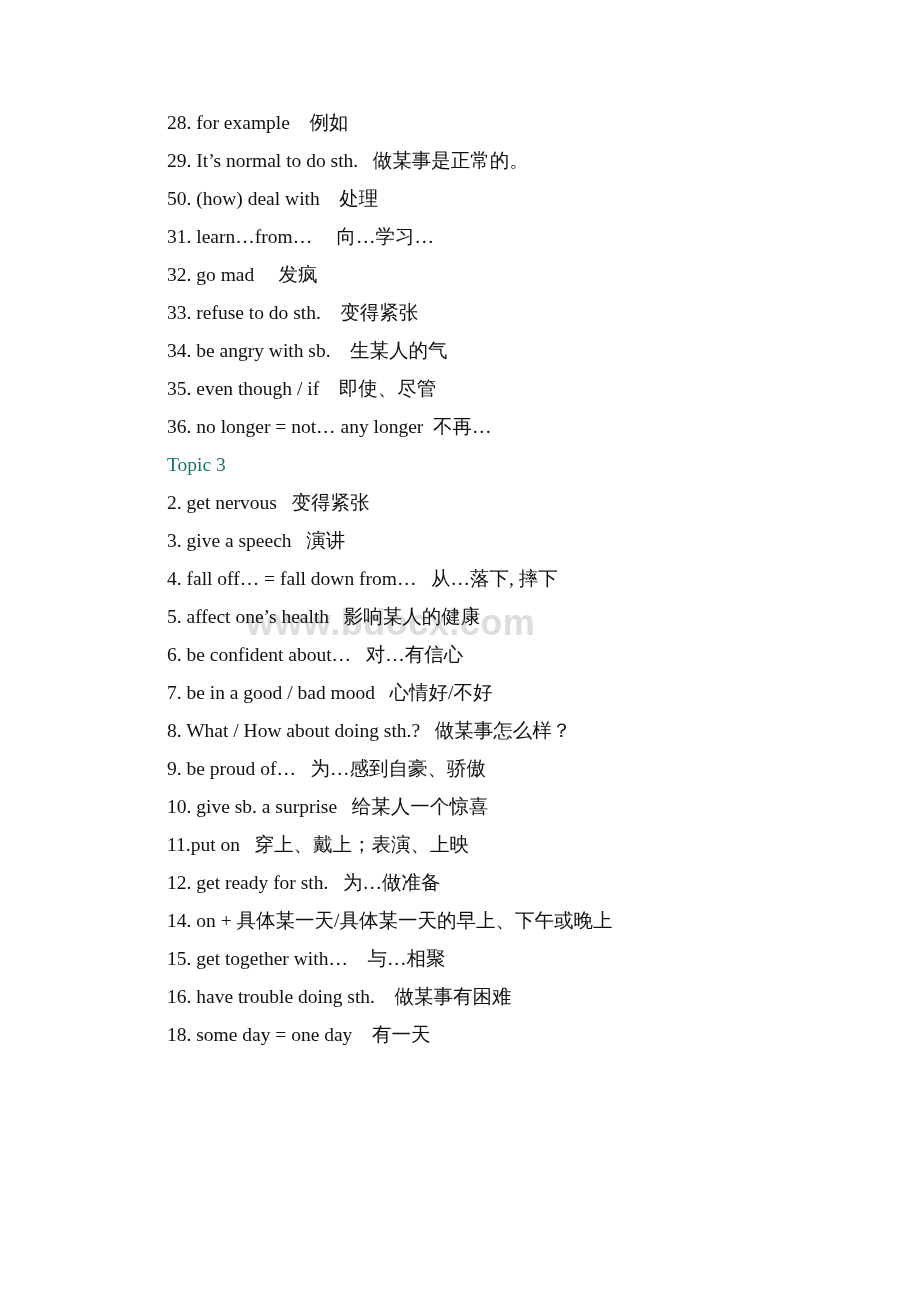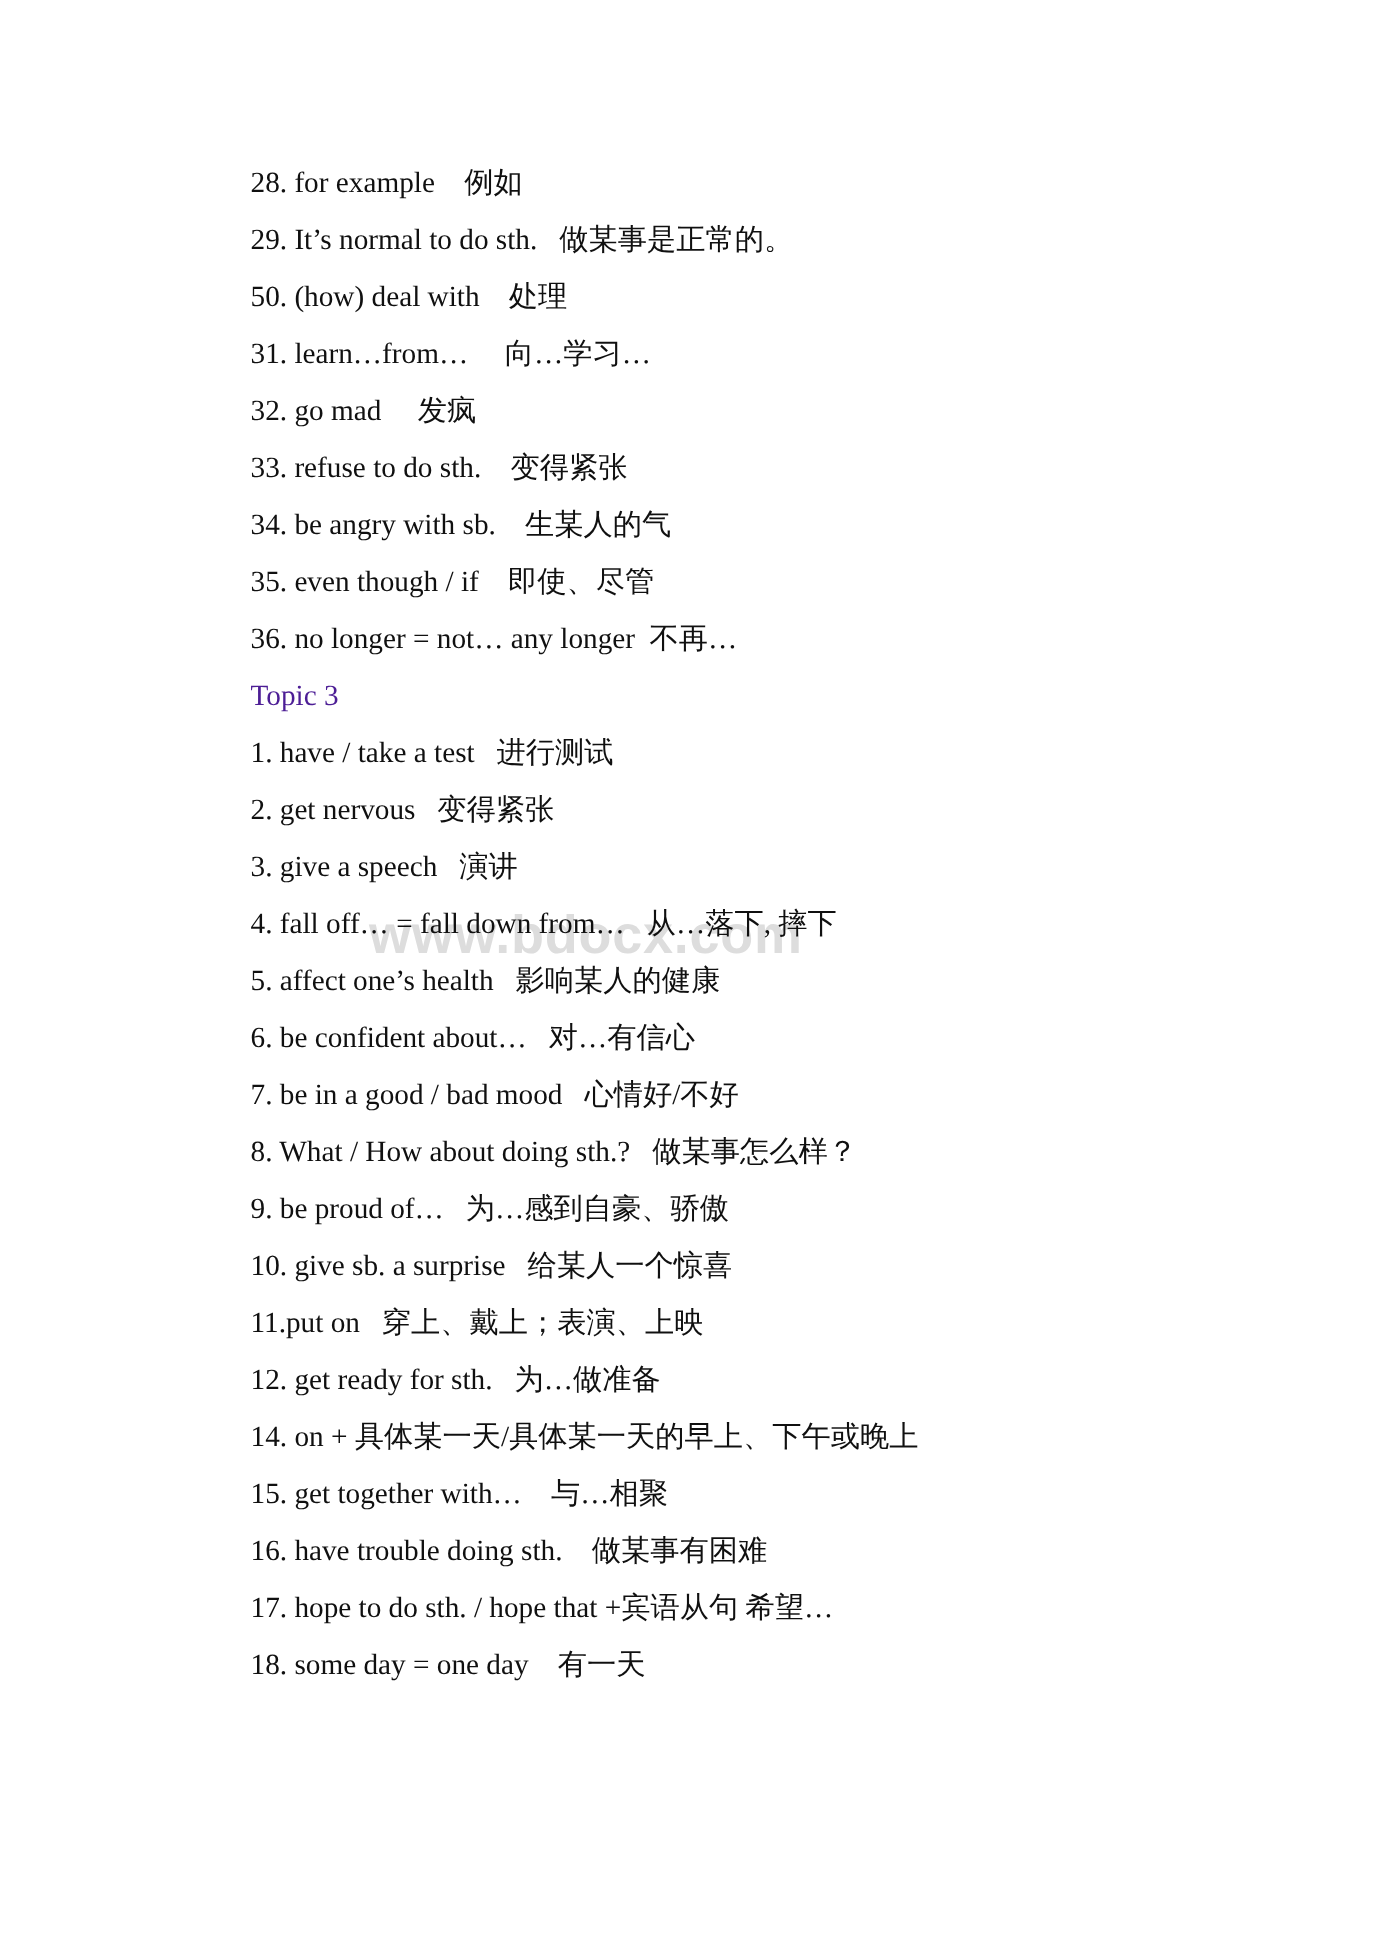--- a/index.html
+++ b/index.html
@@ -46,21 +46,21 @@
     line-height: 38px;
     height: 38px;
     white-space: pre;
     color: #101010;
   }
   .heading {
     font-size: 19.5px;
     line-height: 38px;
     height: 38px;
     white-space: pre;
-    color: #4c1d95;
+    color: #0f766e;
   }
   .en { }
   .gap { }
   .cn { }
 </style>
 </head>
 <body>
 
 <div id="page" style="background: rgb(255, 255, 255);">
 
@@ -70,32 +70,30 @@
       <div class="line"><span>28.</span> <span class="en">for example</span><span class="gap">    </span><span class="cn">例如</span></div>
       <div class="line"><span>29.</span> <span class="en">It’s normal to do sth.</span><span class="gap">   </span><span class="cn">做某事是正常的。</span></div>
       <div class="line"><span>50.</span> <span class="en">(how) deal with</span><span class="gap">    </span><span class="cn">处理</span></div>
       <div class="line"><span>31.</span> <span class="en">learn…from…</span><span class="gap">     </span><span class="cn">向…学习…</span></div>
       <div class="line"><span>32.</span> <span class="en">go mad</span><span class="gap">     </span><span class="cn">发疯</span></div>
       <div class="line"><span>33.</span> <span class="en">refuse to do sth.</span><span class="gap">    </span><span class="cn">变得紧张</span></div>
       <div class="line"><span>34.</span> <span class="en">be angry with sb.</span><span class="gap">    </span><span class="cn">生某人的气</span></div>
       <div class="line"><span>35.</span> <span class="en">even though / if</span><span class="gap">    </span><span class="cn">即使、尽管</span></div>
       <div class="line"><span>36.</span> <span class="en">no longer = not… any longer</span><span class="gap">  </span><span class="cn">不再…</span></div>
       <div class="heading">Topic 3</div>
-      <div class="line"><span>1.</span> <span class="en">have / take a test</span><span class="gap">   </span><span class="cn">进行测试</span></div>
       <div class="line"><span>2.</span> <span class="en">get nervous</span><span class="gap">   </span><span class="cn">变得紧张</span></div>
       <div class="line"><span>3.</span> <span class="en">give a speech</span><span class="gap">   </span><span class="cn">演讲</span></div>
       <div class="line"><span>4.</span> <span class="en">fall off… = fall down from…</span><span class="gap">   </span><span class="cn">从…落下, 摔下</span></div>
       <div class="line"><span>5.</span> <span class="en">affect one’s health</span><span class="gap">   </span><span class="cn">影响某人的健康</span></div>
       <div class="line"><span>6.</span> <span class="en">be confident about…</span><span class="gap">   </span><span class="cn">对…有信心</span></div>
       <div class="line"><span>7.</span> <span class="en">be in a good / bad mood</span><span class="gap">   </span><span class="cn">心情好/不好</span></div>
       <div class="line"><span>8.</span> <span class="en">What / How about doing sth.?</span><span class="gap">   </span><span class="cn">做某事怎么样？</span></div>
       <div class="line"><span>9.</span> <span class="en">be proud of…</span><span class="gap">   </span><span class="cn">为…感到自豪、骄傲</span></div>
       <div class="line"><span>10.</span> <span class="en">give sb. a surprise</span><span class="gap">   </span><span class="cn">给某人一个惊喜</span></div>
       <div class="line"><span>11.</span><span class="en">put on</span><span class="gap">   </span><span class="cn">穿上、戴上；表演、上映</span></div>
       <div class="line"><span>12.</span> <span class="en">get ready for sth.</span><span class="gap">   </span><span class="cn">为…做准备</span></div>
       <div class="line"><span>14.</span> <span class="en">on + 具体某一天/具体某一天的早上、下午或晚上</span><span class="gap"></span><span class="cn"></span></div>
       <div class="line"><span>15.</span> <span class="en">get together with…</span><span class="gap">    </span><span class="cn">与…相聚</span></div>
       <div class="line"><span>16.</span> <span class="en">have trouble doing sth.</span><span class="gap">    </span><span class="cn">做某事有困难</span></div>
-      <div class="line"><span>17.</span> <span class="en">hope to do sth. / hope that +宾语从句</span><span class="gap"> </span><span class="cn">希望…</span></div>
       <div class="line"><span>18.</span> <span class="en">some day = one day</span><span class="gap">    </span><span class="cn">有一天</span></div>
     </div>
 
 </div>
 
 </body></html>

